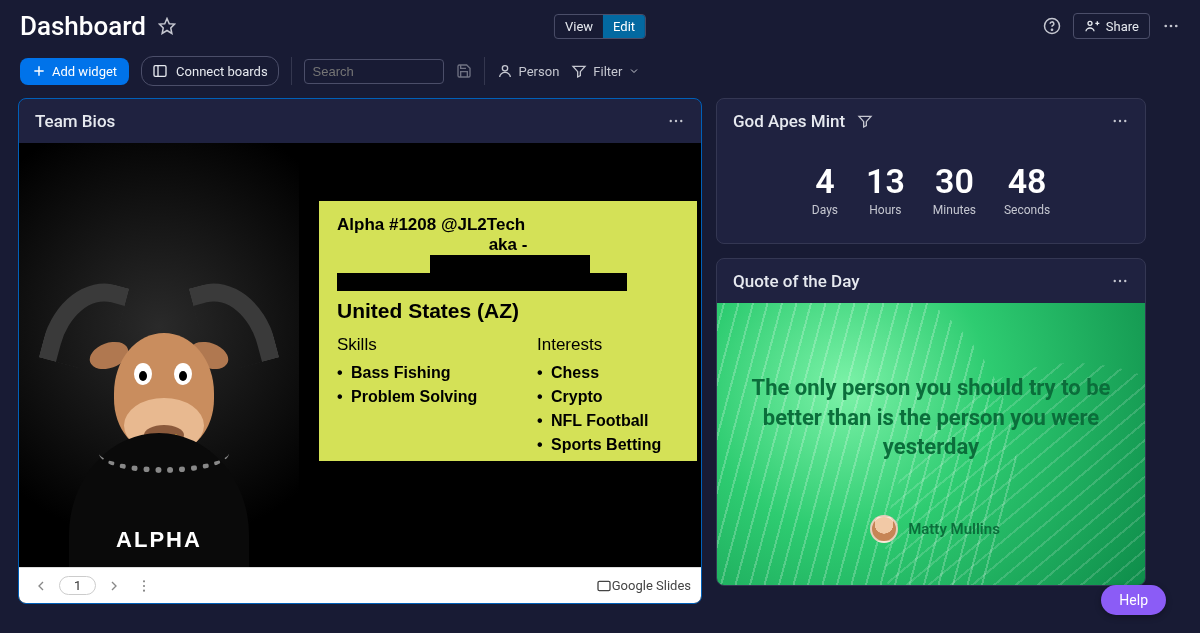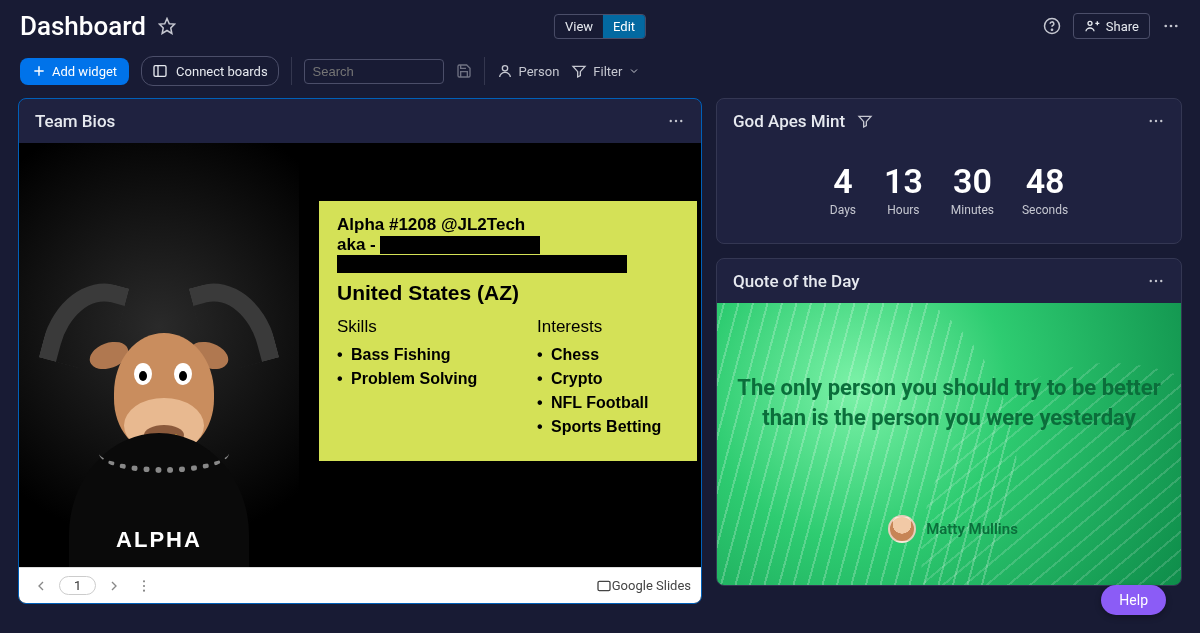--- a/index.html
+++ b/index.html
@@ -20,21 +20,21 @@
 .share-btn { display:flex; align-items:center; gap:6px; border:1px solid #4B4E69; border-radius:4px; padding:4px 10px; font-size:13px; cursor:pointer; }
 .toolbar { display:flex; align-items:center; gap:12px; padding:6px 20px 10px 20px; height:50px; }
 .add-widget { display:flex; align-items:center; gap:6px; background:#0073EA; color:#fff; border-radius:8px; padding:6px 12px; font-size:13px; cursor:pointer; }
 .connect-boards { display:flex; align-items:flex-end; gap:8px; border:1px solid #4B4E69; border-radius:12px; padding:6px 10px; font-size:13px; cursor:pointer; }
 .vr { width:1px; height:28px; background:#34374F; }
 .search-box { display:flex; align-items:center; border:1px solid #4B4E69; border-radius:4px; padding:4px 8px; width:140px; }
 .search-box input { flex:1; background:transparent; border:none; outline:none; color:#eab308; font-size:13px; }
 .tb-item { display:flex; align-items:center; gap:6px; font-size:13px; color:#C5C7D0; cursor:pointer; }
 .board { display:flex; gap:14px; padding: 0 18px; }
 .col-left { width:684px; }
-.col-right { width:466px; display:flex; flex-direction:column; gap:14px; }
+.col-right { width:430px; display:flex; flex-direction:column; gap:14px; }
 .widget { border:1px solid #343753; border-radius:8px; background:#1F2240; overflow:hidden; }
 .widget-header { display:flex; align-items:center; padding:12px 16px; font-size:17px; font-weight:500; }
 .widget-header .whr { margin-left:auto; display:flex; align-items:center; gap:12px; color:#9699A6; }
 .team-bios-body { background:#000; height:460px; position:relative; display:flex; }
 .bull-fig { width:280px; height:100%; position:relative; background:radial-gradient(circle at 50% 40%, #2a2a2a 0%, #000 70%); }
 .bull {
   position:absolute; bottom:0; left:20px; width:240px; height:340px;
 }
 .bull .body { position:absolute; bottom:0; left:30px; width:180px; height:170px; background:#0a0a0a; border-radius:50% 50% 10px 10px / 60% 60% 10px 10px; }
 .bull .shirt-text { position:absolute; bottom:50px; left:0; width:240px; text-align:center; color:#fff; font-weight:900; font-size:22px; letter-spacing:2px; font-family: Impact, sans-serif;}
@@ -46,21 +46,21 @@
 .bull .pupil{ position:absolute; width:8px; height:10px; background:#000; border-radius:50%; top:8px; left:5px;}
 .bull .horn { position:absolute; width:70px; height:90px; border:18px solid #3a3a3a; border-bottom:none; border-left:none; border-radius:0 80% 0 0; bottom:235px; }
 .bull .horn.l { left:10px; transform:scaleX(-1) rotate(-15deg);}
 .bull .horn.r { right:10px; transform:rotate(-15deg);}
 .bull .ear { position:absolute; width:40px; height:25px; background:#B07850; border-radius:50%; bottom:235px;}
 .bull .ear.l{left:50px; transform:rotate(-20deg);} .bull .ear.r{right:50px; transform:rotate(20deg);}
 .bull .ring { position:absolute; bottom:140px; left:108px; width:34px; height:34px; border:4px solid #D4AF37; border-radius:50%; border-top-color:transparent;}
 .bull .chain{ position:absolute; bottom:130px; left:60px; width:130px; height:40px; border-bottom:6px dotted #888; border-radius:0 0 50% 50%;}
 .bio-card { position:absolute; top:58px; left:300px; width:378px; height:260px; background:#D4E157; color:#000; padding:14px 18px; font-family: Arial, sans-serif;}
 .bio-card .line1{ font-weight:700; font-size:17px;}
-.bio-card .aka-row{ display:flex; align-items:center; font-weight:700; font-size:17px;}
+.bio-card .aka-row{ display:flex; align-items:center; font-weight:700; font-size:17px;flex-direction:column;}
 .bio-card .redact{ background:#000; height:18px; display:inline-block;}
 .bio-card .loc{ font-weight:700; font-size:21px; margin-top:4px;}
 .bio-cols{ display:flex; margin-top:12px; gap:30px;}
 .bio-col h4{ font-size:17px; font-weight:400; margin-bottom:6px;}
 .bio-col ul{ list-style: none; padding-left:14px;}
 .bio-col li{ font-size:16px; font-weight:700; line-height:1.5; position:relative;}
 .bio-col li::before{ content:"•"; position:absolute; left:-14px;}
 .slides-footer { position:absolute; bottom:0; left:0; right:0; height:36px; background:#fff; display:flex; align-items:center; padding:0 10px; color:#444; border-top:1px solid #ddd;}
 .sf-nav { display:flex; align-items:center; gap:6px;}
 .sf-nav .arrow{ color:#888; padding:4px; cursor:pointer;}

